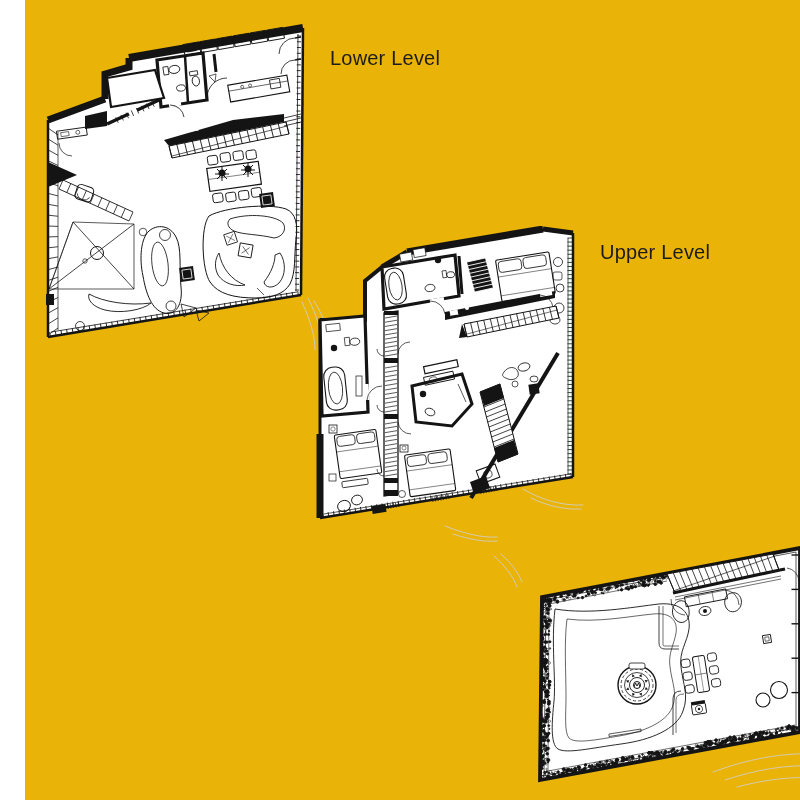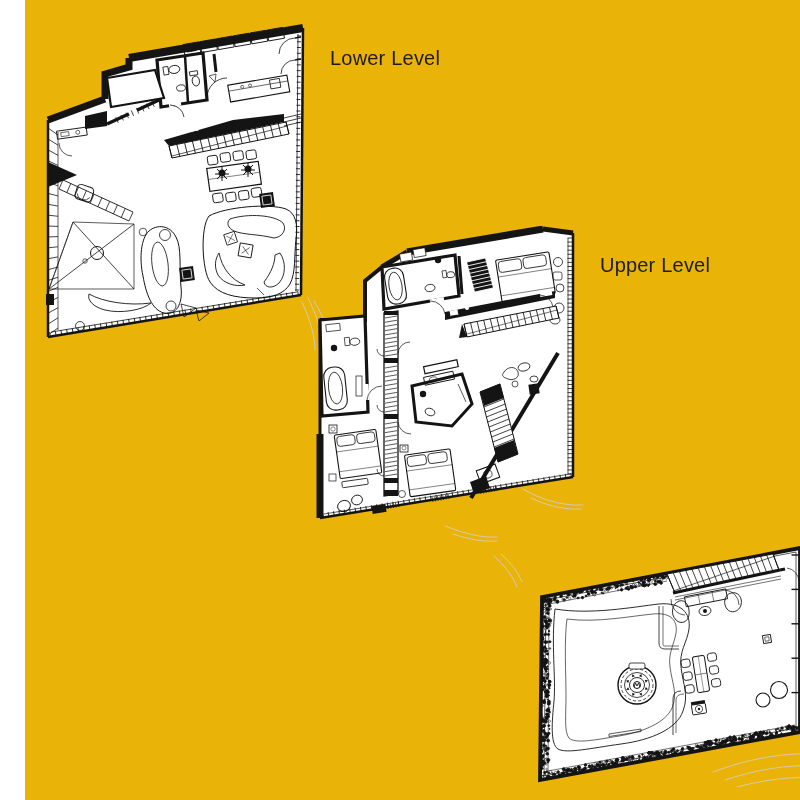--- a/index.html
+++ b/index.html
@@ -1576,15 +1576,15 @@
             <line x1="267.5" y1="80.8" x2="258.5" y2="80.8" stroke="#141414" stroke-width="1.4"></line>
             <line x1="267.5" y1="115.2" x2="258.5" y2="115.2" stroke="#141414" stroke-width="1.4"></line>
             <line x1="267.5" y1="149.6" x2="258.5" y2="149.6" stroke="#141414" stroke-width="1.4"></line>
             <line x1="267.5" y1="184" x2="258.5" y2="184" stroke="#141414" stroke-width="1.4"></line>
           </g>
     </g>
   </svg>
   </div>
 
   <div class="plan-label" style="left:305px;top:46px">Lower Level</div>
-  <div class="plan-label" style="left:575px;top:253px">Upper Level</div>
+  <div class="plan-label" style="left:575px;top:240px">Upper Level</div>
 
 </div>
 
 </body></html>

